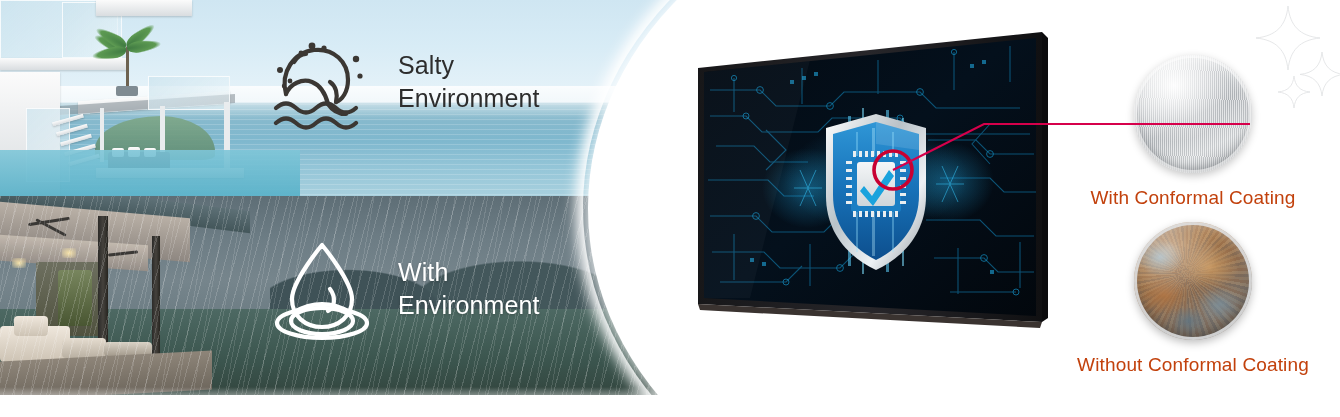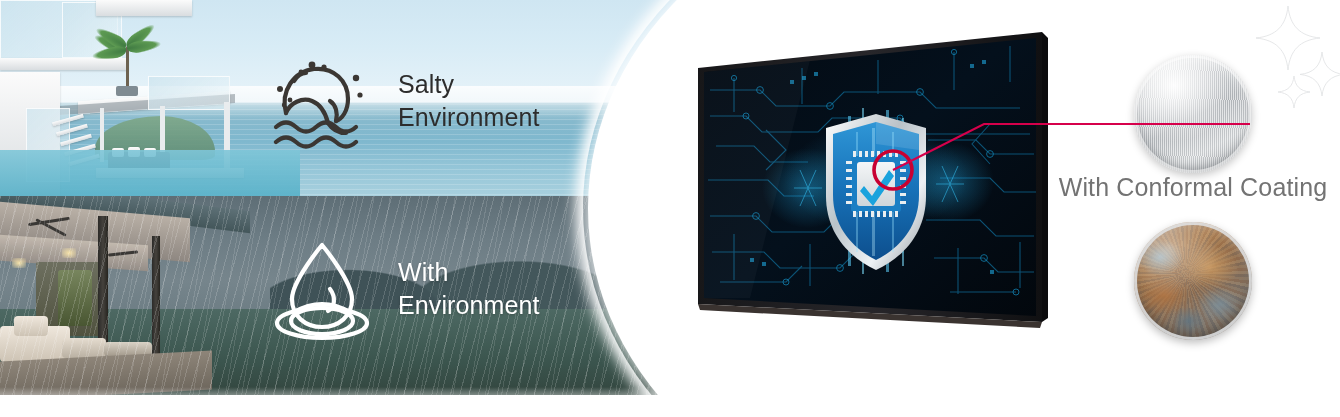--- a/index.html
+++ b/index.html
@@ -176,21 +176,21 @@
   }
 
   
   .env-item {
     position: absolute;
     z-index: 9;
     display: flex;
     align-items: center;
     gap: 22px;
   }
-  #env-salty { left: 268px; top: 51px; }
+  #env-salty { left: 268px; top: 32px; }
   #env-humid { left: 268px; top: 237px; }
 
   .env-label {
     font-size: 25px;
     line-height: 1.32;
     font-weight: 400;
     letter-spacing: .1px;
     white-space: pre-line;
   }
   #label-salty { color: #2d2d2d; }
@@ -248,22 +248,23 @@
         rgba(100,80,66,.28) 6deg 9deg, rgba(170,124,78,.20) 9deg 12deg),
       linear-gradient(150deg, #9c7b5e 0%, #b08253 28%, #8f7258 52%, #7d7b78 74%, #6e6f6c 100%);
     box-shadow:
       inset 0 0 0 3px rgba(226,228,230,.85),
       inset 0 -6px 12px rgba(50,44,38,.5),
       inset 0 5px 10px rgba(255,255,255,.25),
       0 3px 8px rgba(0,0,0,.25);
   }
 
   .swatch-caption {
-    font-size: 25px;
-    color: #737373;
+    margin-top: 14px;
+    font-size: 19px;
+    color: #c2410c;
     letter-spacing: .15px;
   }
 
   
   #sparkles { position: absolute; right: 0; top: 0; width: 110px; height: 110px; z-index: 8; }
 </style>
 </head>
 <body>
 
 <div id="stage">
@@ -569,20 +570,21 @@
     <polyline points="203,150 294,104 560,104" fill="none" stroke="#d6004b" stroke-width="2.2"></polyline>
   </svg>
 
   <div class="swatch-group" id="swatch-coated">
     <div class="swatch-disc disc-silver"></div>
     <div class="swatch-caption">With Conformal Coating</div>
   </div>
 
   <div class="swatch-group" id="swatch-uncoated">
     <div class="swatch-disc disc-rust"></div>
+    <div class="swatch-caption">Without Conformal Coating</div>
   </div>
 
   <svg id="sparkles" viewBox="0 0 110 110">
     <g fill="#ffffff">
       <path d="M58 6 C60 26 70 36 90 38 C70 40 60 50 58 70 C56 50 46 40 26 38 C46 36 56 26 58 6 Z" filter="none" opacity="1"></path>
       <path d="M92 52 C93.4 66 100.4 73 114 74.4 C100.4 75.8 93.4 82.8 92 96 C90.6 82.8 83.6 75.8 70 74.4 C83.6 73 90.6 66 92 52 Z"></path>
       <path d="M64 76 C65 86 70 91 80 92 C70 93 65 98 64 108 C63 98 58 93 48 92 C58 91 63 86 64 76 Z"></path>
     </g>
     <g fill="none" stroke="#d7d9db" stroke-width="0.9" opacity=".7">
       <path d="M58 6 C60 26 70 36 90 38 C70 40 60 50 58 70 C56 50 46 40 26 38 C46 36 56 26 58 6 Z"></path>

